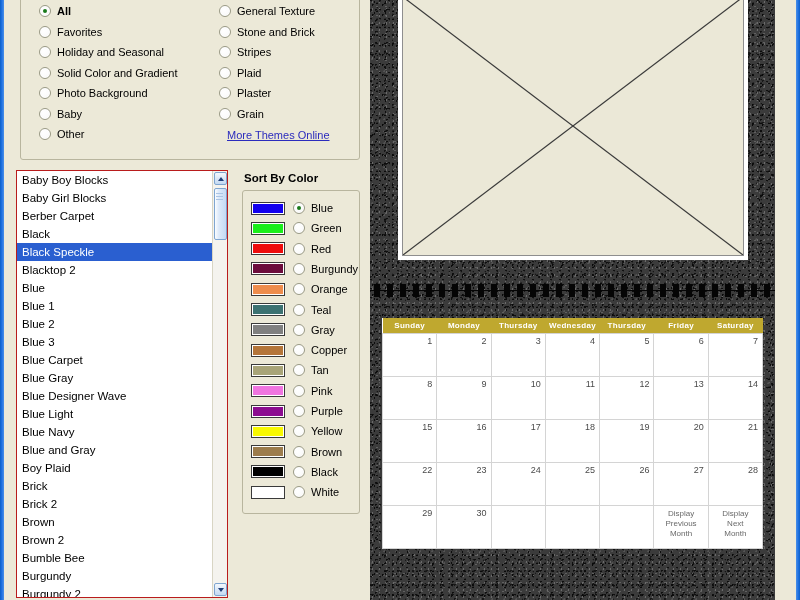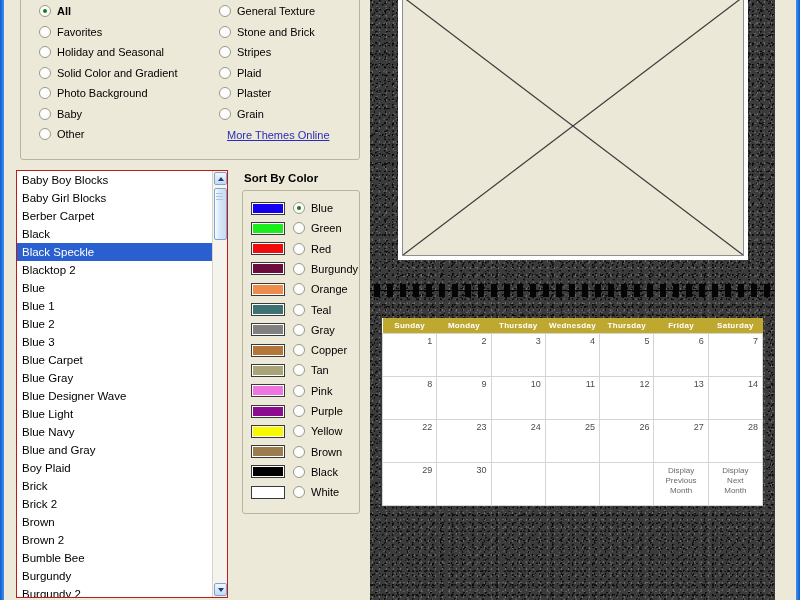--- a/index.html
+++ b/index.html
@@ -565,20 +565,29 @@
           <tr>
             <td>8</td>
             <td>9</td>
             <td>10</td>
             <td>11</td>
             <td>12</td>
             <td>13</td>
             <td>14</td>
           </tr>
           <tr>
+            <td>15</td>
+            <td>16</td>
+            <td>17</td>
+            <td>18</td>
+            <td>19</td>
+            <td>20</td>
+            <td>21</td>
+          </tr>
+          <tr>
             <td>22</td>
             <td>23</td>
             <td>24</td>
             <td>25</td>
             <td>26</td>
             <td>27</td>
             <td>28</td>
           </tr>
           <tr>
             <td>29</td>

